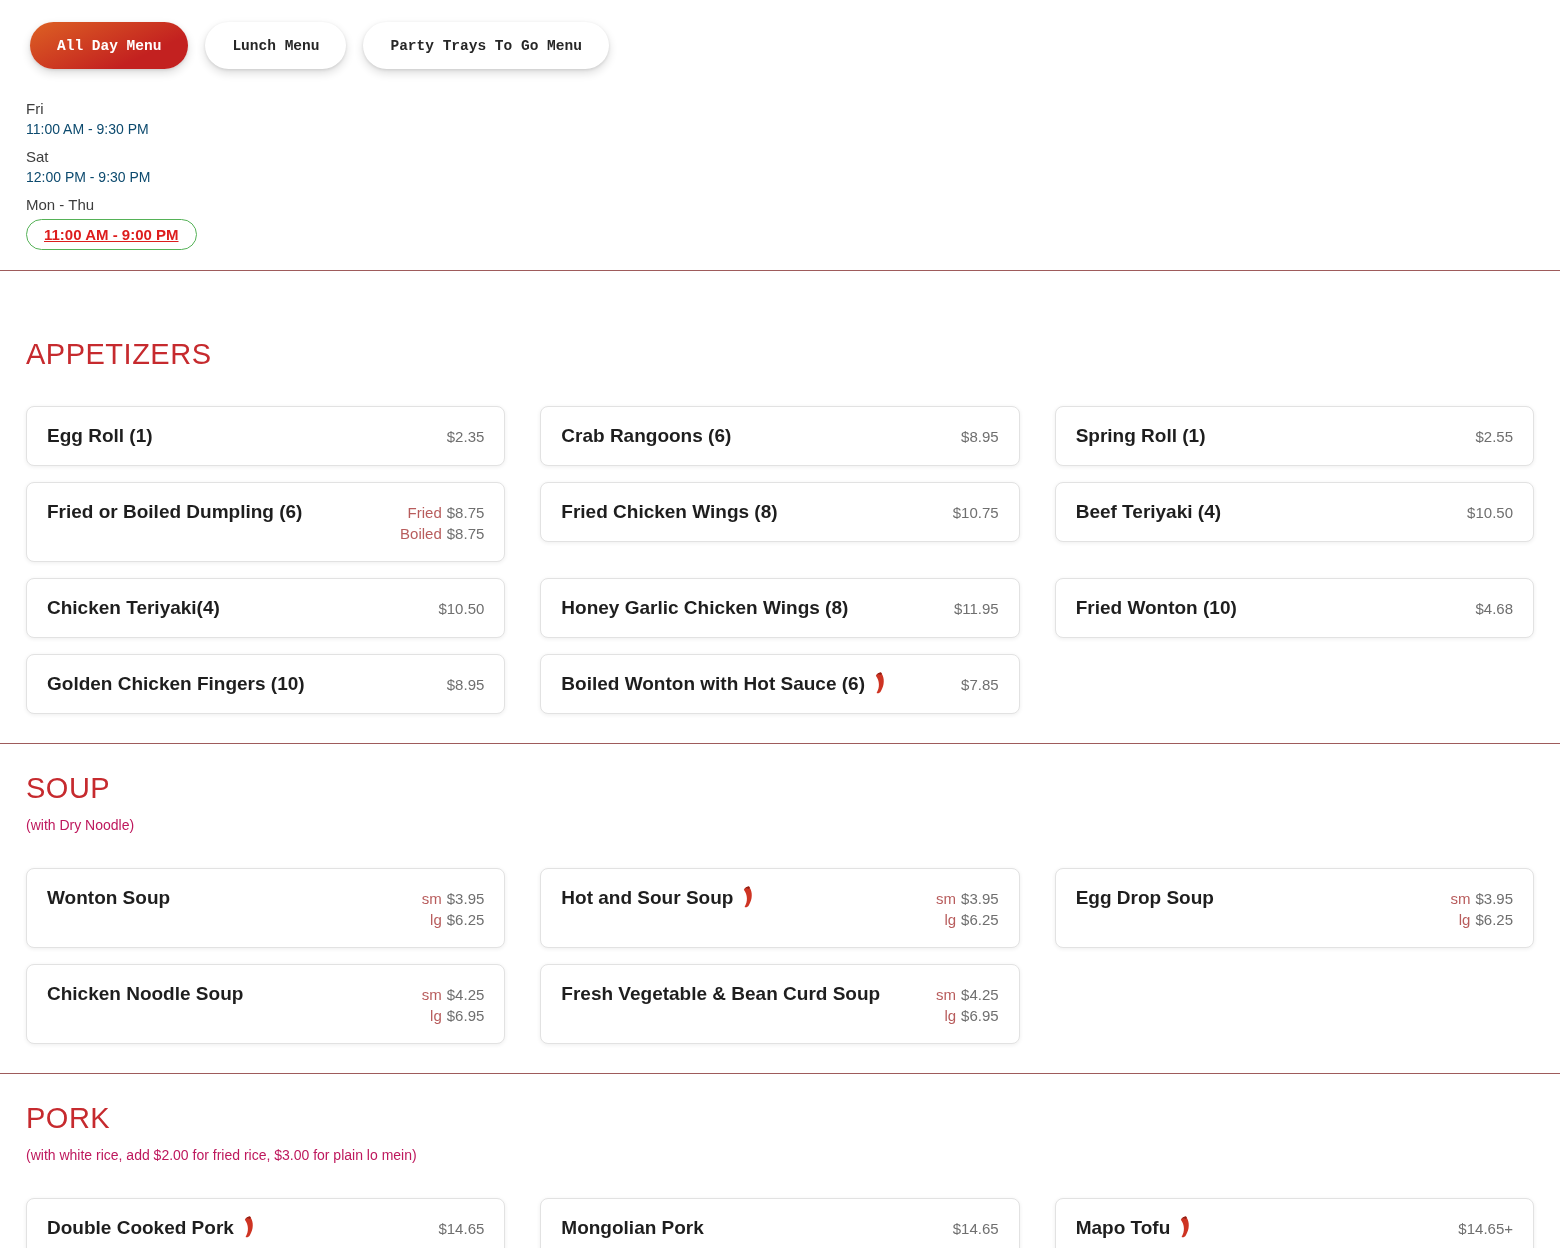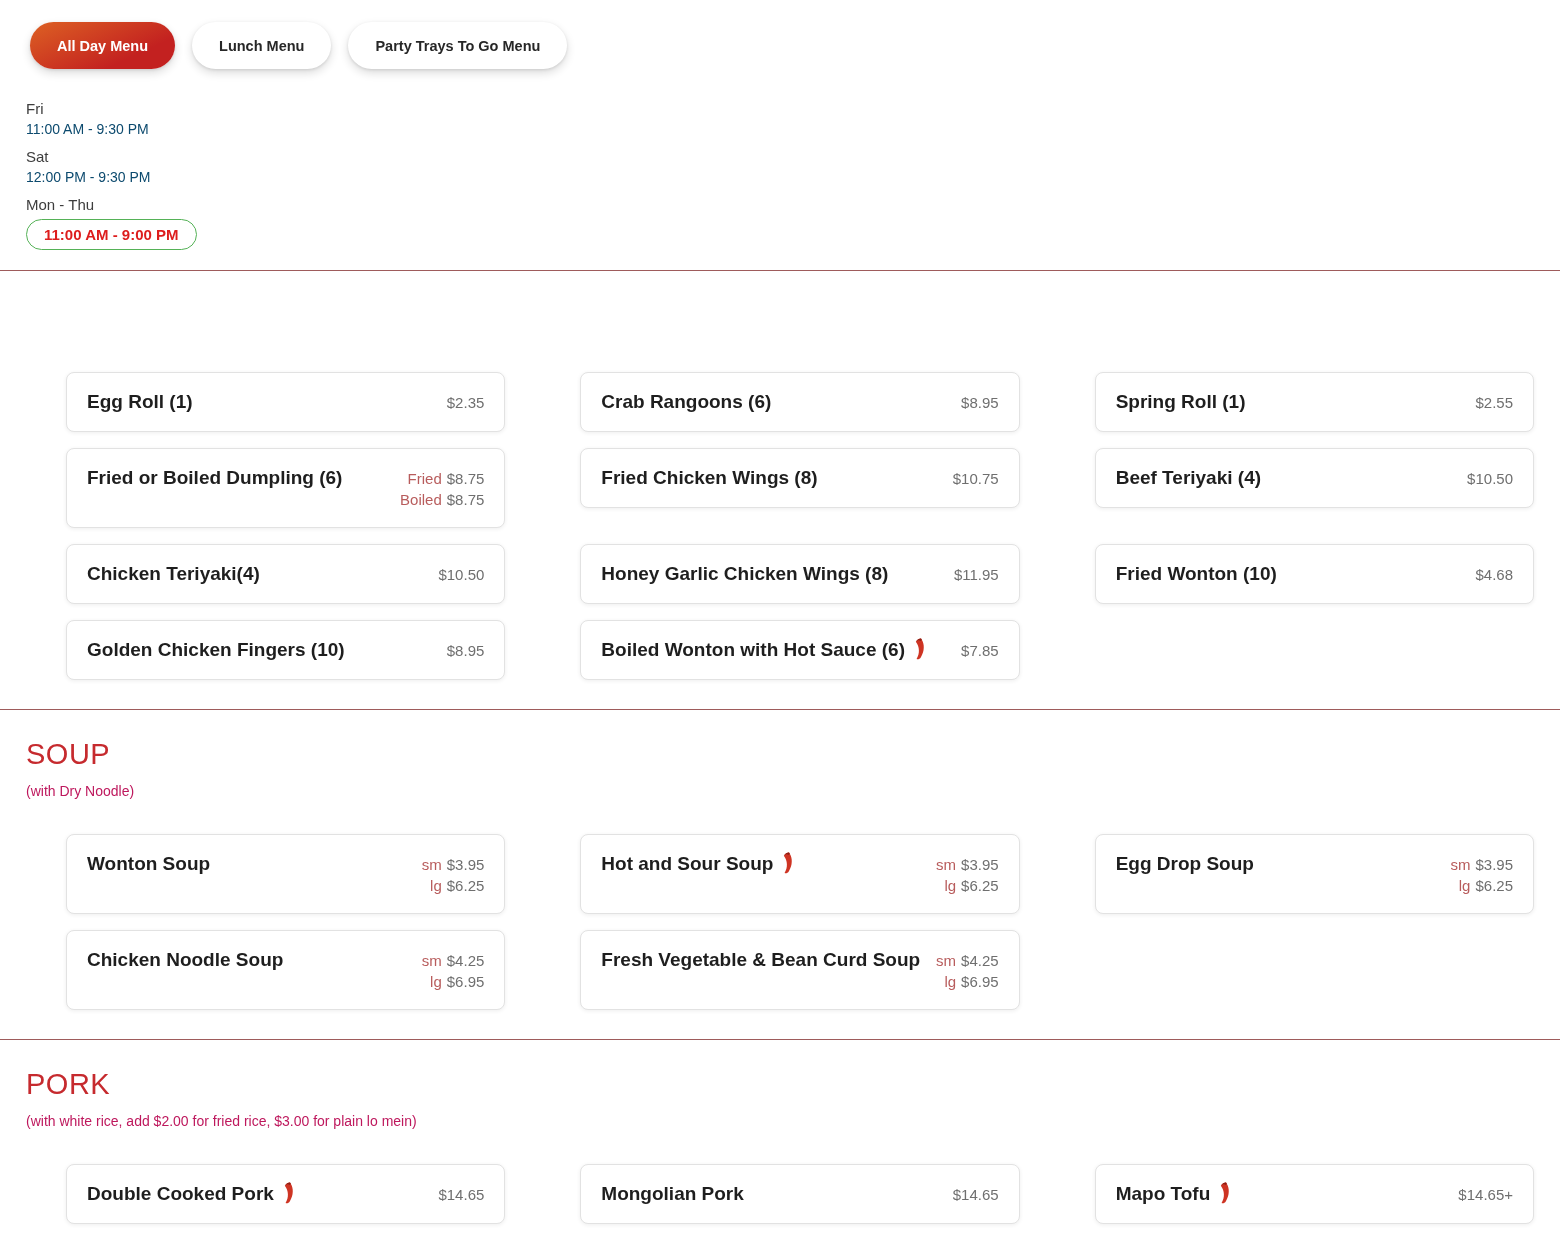--- a/index.html
+++ b/index.html
@@ -31,21 +31,21 @@
     margin: 16px 0 0 4px;
   }
   .tab {
     height: 47px;
     border: none;
     border-radius: 26px;
     padding: 0 27px;
     display: inline-flex;
     align-items: center;
     justify-content: center;
-    font-family: Liberation Sans, sans-serif;
+    font-family: Liberation Mono, monospace;
     font-size: 14.5px;
     font-weight: 700;
     color: #272727;
     background: #ffffff;
     box-shadow: 0 1px 3px rgba(0,0,0,0.10), 0 4px 10px rgba(0,0,0,0.14);
     cursor: pointer;
     white-space: nowrap;
   }
   .tab.active {
     background: linear-gradient(155deg, #da5a23 8%, #c32120 72%);
@@ -66,20 +66,21 @@
   .hours-badge {
     display: inline-block;
     border: 1px solid #55b257;
     border-radius: 17px;
     padding: 6px 17px;
     font-size: 15px;
     font-weight: 700;
     color: #dd1d1d;
     margin-top: 2px;
     background: #ffffff;
+    text-decoration: underline;
   }
   
   .menu-section {
     border-top: 1px solid #9e5b5b;
     padding: 27px 26px 29px 26px;
   }
   .menu-section.first { padding-top: 66px; }
   .section-title {
     margin: 0;
     font-size: 29px;
@@ -105,21 +106,20 @@
     border: 1px solid #e2e2e2;
     border-radius: 8px;
     box-shadow: 0 1px 4px rgba(0,0,0,0.07);
     padding: 17px 20px;
     display: flex;
     justify-content: space-between;
     align-items: flex-start;
     gap: 12px;
     cursor: pointer;
     min-height: 58px;
-    margin-left: 40px;
   }
   .item-name {
     font-size: 19px;
     line-height: 24px;
     font-weight: 700;
     color: #1e1e1e;
   }
   .chili {
     display: inline-block;
     width: 13px;
@@ -161,20 +161,21 @@
     <div class="hours-time">12:00 PM - 9:30 PM</div>
   </div>
         <div class="hours-entry">
     <div class="hours-day">Mon - Thu</div>
     <div class="hours-badge">11:00 AM - 9:00 PM</div>
   </div>
       </div>
   </div>
   <div id="sections">
       <section class="menu-section first">
+    <h2 class="section-title">APPETIZERS</h2>
 
     <div class="items-grid">
           <div class="item-card">
     <div class="item-name">
       <span>Egg Roll (1)</span>
     </div>
     <div class="price-col">
               <div class="price-row"><span>$2.35</span></div>
             </div>
   </div>

